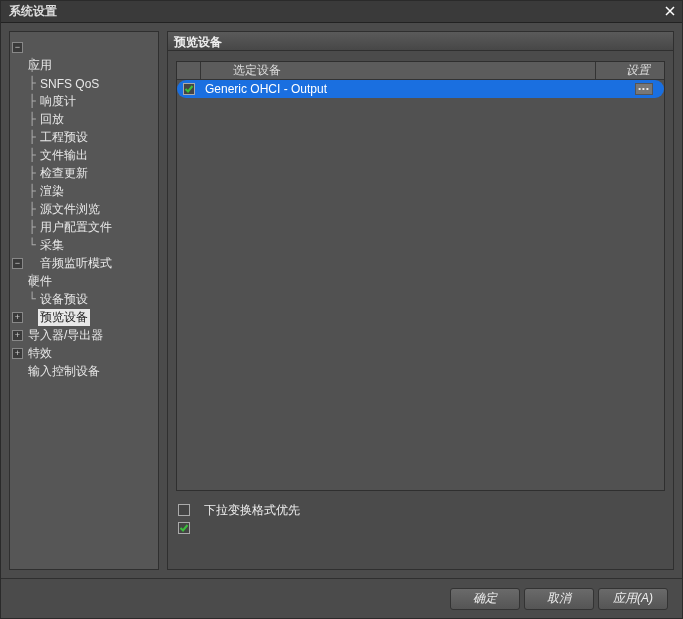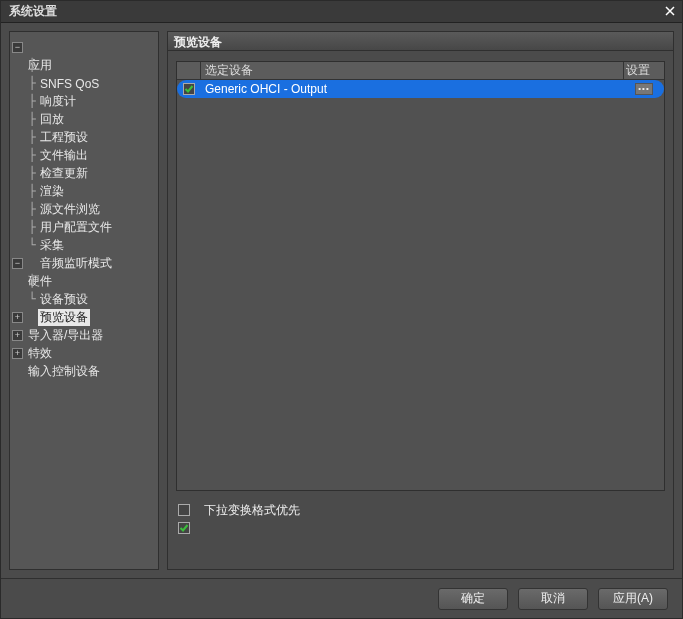--- a/index.html
+++ b/index.html
@@ -13,36 +13,36 @@
   .tree-item { display: flex; align-items: center; height: 18px; white-space: nowrap; cursor: pointer; }
   .exp { width: 11px; height: 11px; display: inline-flex; align-items: center; justify-content: center; margin-right: 3px; font-size: 9px; color: #ccc; border: 1px solid #888; background: #3a3a3a; line-height: 9px; }
   .exp-space { width: 14px; display: inline-block; }
   .tline { color: #aaa; display: inline-block; width: 12px; text-align: center; font-family: monospace; }
   .tlabel { padding: 0 2px; margin-top: 37px; }
   .tlabel.selected { background: #e8e8e8; color: #222; }
   .right { flex: 1; display: flex; flex-direction: column; }
   .panel-title { height: 20px; background: linear-gradient(#5a5a5a,#474747); border: 1px solid #2f2f2f; color: #eee; font-weight: bold; padding: 2px 6px 0 6px; }
   .panel-body { flex: 1; background: #4b4b4b; border: 1px solid #2f2f2f; border-top: none; padding: 10px 8px; display: flex; flex-direction: column; }
   .grid { border: 1px solid #2f2f2f; height: 430px; display: flex; flex-direction: column; background: #515151; }
-  .grid-head { display: flex; background: #5c5c5c; border-bottom: 1px solid #333; height: 18px; color: #ddd; }
+  .grid-head { display: flex; background: #5c5c5c; border-bottom: 1px solid #333; height: 18px; color: #ddd; gap: 28px; }
   .gh-chk { width: 24px; border-right: 1px solid #333; }
   .gh-name { flex: 1; padding-left: 4px; border-right: 1px solid #333; line-height: 17px; }
-  .gh-set { width: 40px; padding-left: 2px; line-height: 17px; }
+  .gh-set { width: 40px; padding-left: 2px; line-height: 17px; font-style: italic; }
   .grid-row { display: flex; height: 18px; align-items: center; border-radius: 9px; }
   .grid-row.selected { background: #1a6fe0; color: #fff; }
   .gr-chk { width: 24px; display: flex; align-items: center; justify-content: center; }
   .chkbox { width: 12px; height: 12px; border: 1px solid #aaa; background: #444; display: inline-flex; align-items: center; justify-content: center; }
   .chkbox.checked svg { display: block; }
   .chkbox svg { display: none; }
   .gr-name { flex: 1; padding-left: 4px; }
   .gr-set { width: 40px; display: flex; align-items: center; justify-content: center; }
   .ellipsis-btn { width: 18px; height: 12px; background: #777; border: 1px solid #555; display: inline-flex; align-items: center; justify-content: center; color: #eee; font-size: 8px; letter-spacing: 1px; line-height: 6px; }
   .opts { padding: 10px 2px 0 2px; color: #eee; }
   .opt { display: flex; align-items: center; height: 18px; gap: 14px; }
-  .footer { height: 40px; background: #4b4b4b; border-top: 1px solid #2f2f2f; display: flex; align-items: center; justify-content: flex-end; padding-right: 14px; gap: 10px; }
+  .footer { height: 40px; background: #4b4b4b; border-top: 1px solid #2f2f2f; display: flex; align-items: center; justify-content: flex-end; padding-right: 14px; gap: 4px; font-style: italic; }
   .btn { min-width: 70px; height: 22px; background: linear-gradient(#6a6a6a,#555); border: 1px solid #333; color: #eee; border-radius: 3px; display: inline-flex; align-items: center; justify-content: center; cursor: pointer; padding: 0 12px; }
 </style>
 </head>
 <body>
 
 <div class="dialog">
   <div class="titlebar">
     <span class="title">系统设置</span>
     <span class="close">
       <svg width="10" height="10" viewBox="0 0 10 10">

